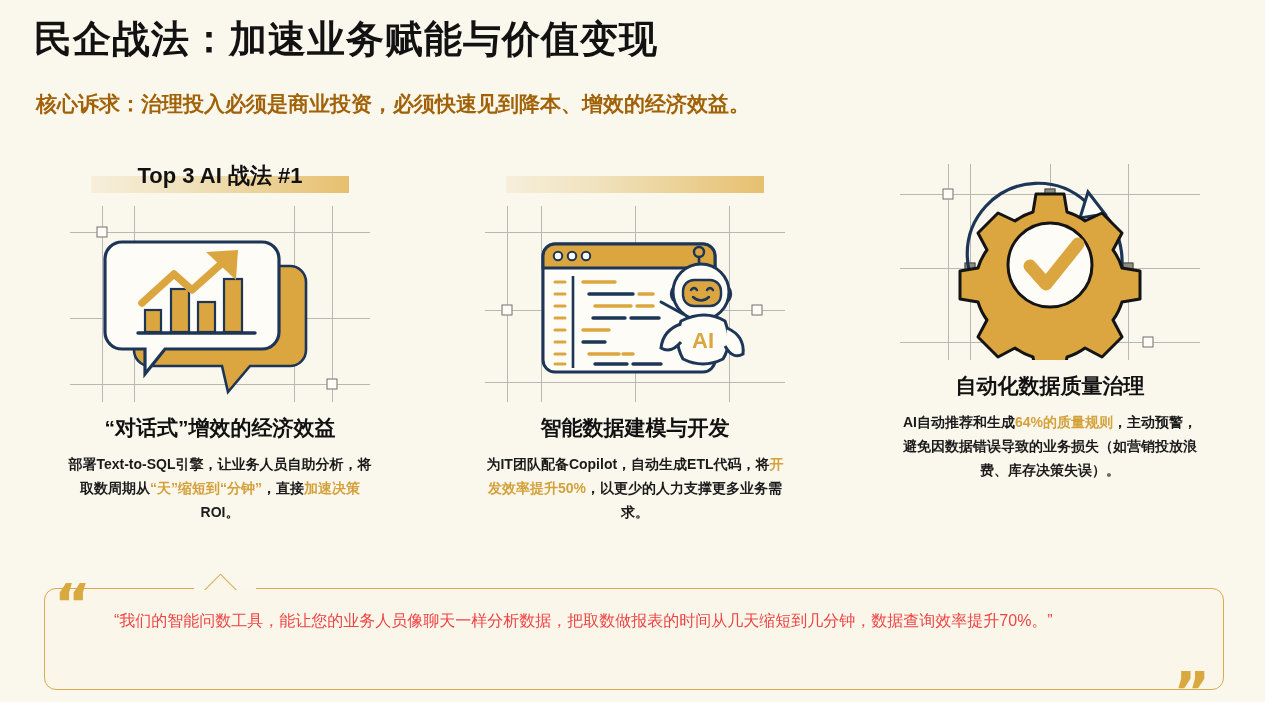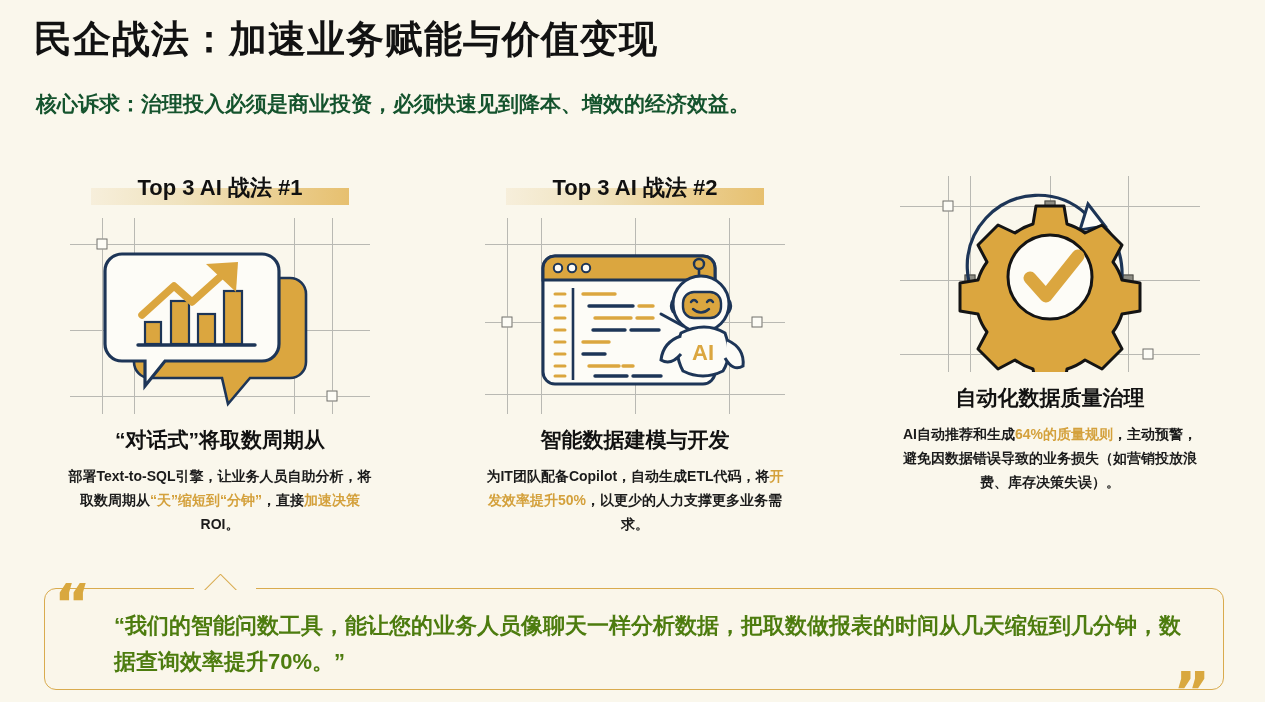--- a/index.html
+++ b/index.html
@@ -14,25 +14,25 @@
   .slide{position:absolute;inset:0;border-radius:23px;}
 
   
   .page-title{
     position:absolute;left:34px;top:14px;
     font-size:38px;font-weight:bold;letter-spacing:1px;
     color:#121212;white-space:nowrap;
   }
   .page-subtitle{
     position:absolute;left:36px;top:90px;
-    font-size:21px;font-weight:bold;color:#14532d;white-space:nowrap;
-  }
-
-  
-  .columns{position:absolute;left:0;top:168px;width:1205px;height:410px;}
+    font-size:21px;font-weight:bold;color:#a16207;white-space:nowrap;
+  }
+
+  
+  .columns{position:absolute;left:0;top:156px;width:1205px;height:410px;}
   .col{position:absolute;top:0;width:420px;}
   .col-1{left:10px;}
   .col-2{left:425px;}
   .col-3{left:840px;}
 
   .col-head{
     position:relative;display:block;text-align:center;height:42px;
   }
   .col-head .hl{
     position:absolute;left:50%;transform:translateX(-50%);
@@ -91,21 +91,21 @@
     transform:rotate(45deg);
   }
   .qmark{
     position:absolute;font-size:56px;font-weight:bold;color:#d9a83f;
     line-height:1;font-family:"DejaVu Sans",sans-serif;
   }
   .qmark.open{left:10px;top:-12px;}
   .qmark.close{right:14px;bottom:-30px;}
   .quote-text{
     position:absolute;left:70px;top:20px;width:1080px;
-    font-size:22px;font-weight:bold;line-height:1.62;color:#4d7c0f;
+    font-size:16px;font-weight:normal;line-height:1.62;color:#ef4444;
   }
 </style>
 </head>
 <body>
 
 <div class="slide">
 
   <div class="page-title">民企战法：加速业务赋能与价值变现</div>
   <div class="page-subtitle">核心诉求：治理投入必须是商业投资，必须快速见到降本、增效的经济效益。</div>
 
@@ -139,28 +139,27 @@
           <rect x="101" y="83" width="18" height="43" fill="#dba63f" stroke="#1d3557" stroke-width="2.2"></rect>
           <rect x="128" y="96" width="17" height="30" fill="#dba63f" stroke="#1d3557" stroke-width="2.2"></rect>
           <rect x="154" y="73" width="18" height="53" fill="#dba63f" stroke="#1d3557" stroke-width="2.2"></rect>
           <line x1="68" y1="127" x2="185" y2="127" stroke="#1d3557" stroke-width="3.4" stroke-linecap="round"></line>
 
           <path d="M72 97 L104 68 L122 84 L160 50" fill="none" stroke="#dba63f" stroke-width="7.5" stroke-linecap="round" stroke-linejoin="round"></path>
           <path d="M136 46 L168 44 L166 74 Z" fill="#dba63f"></path>
         </svg>
       </div>
 
-      <div class="card-title">“对话式”将取数周期从</div>
+      <div class="card-title">“对话式”增效的经济效益</div>
       <div class="card-body"><span>部署Text-to-SQL引擎，让业务人员自助分析，将取数周期从</span><span class="g">“天”缩短到“分钟”</span><span>，直接</span><span class="g">加速决策</span><span>ROI。</span></div>
     </div>
 
     <div class="col col-2">
       <div class="col-head">
         <span class="hl"></span>
-        <span class="txt">Top 3 AI 战法 #2</span>
       </div>
 
       <div class="illus">
         <div class="grid">
           <div class="gl h" style="top:26px"></div>
           <div class="gl h" style="top:104px"></div>
           <div class="gl h" style="top:176px"></div>
           <div class="gl v" style="left:22px"></div>
           <div class="gl v" style="left:56px"></div>
           <div class="gl v" style="left:150px"></div>

